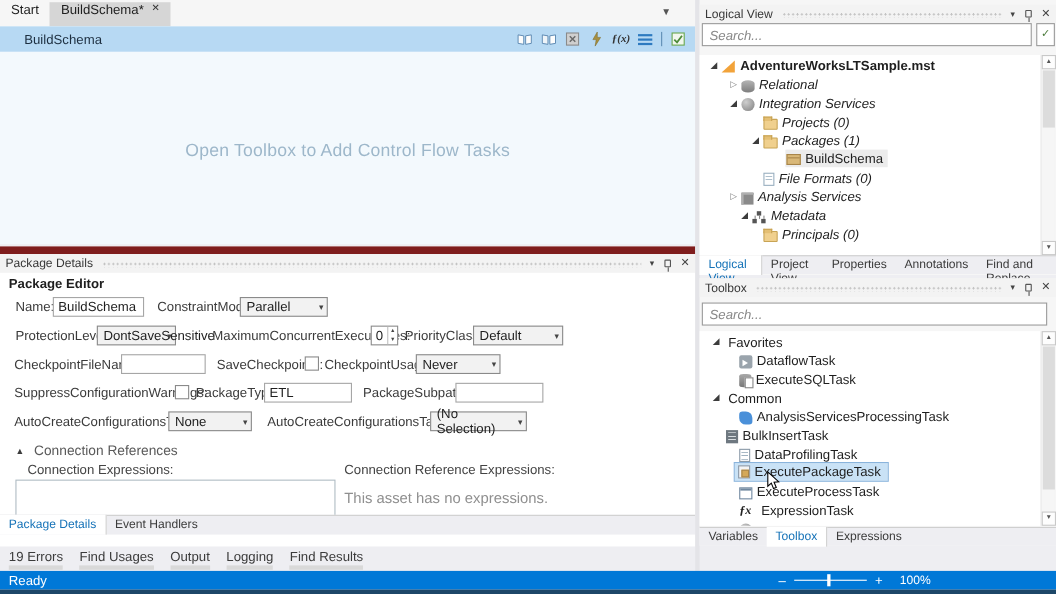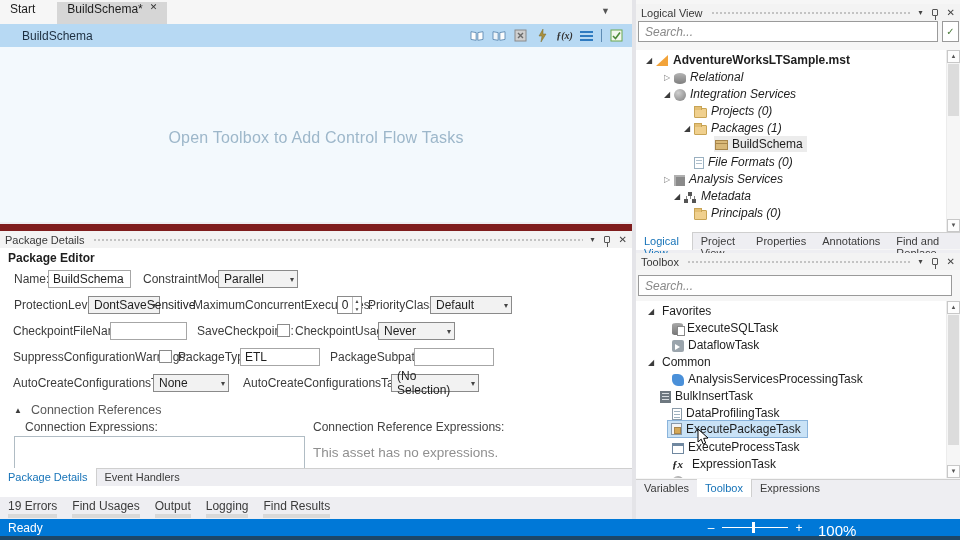--- a/index.html
+++ b/index.html
@@ -2,21 +2,21 @@
 <html><head>
 <meta charset="utf-8">
 <style>
   * { margin:0; padding:0; box-sizing:border-box; }
   html,body { width:960px; height:540px; overflow:hidden; font-family:"Liberation Sans","DejaVu Sans",sans-serif; background:#eeeef2; }
   #stage { position:relative; width:960px; height:540px; background:#eeeef2; overflow:hidden; }
 
   
   #tabstrip { position:absolute; left:0; top:0; width:632px; height:24px; background:#f6f6f6; display:flex; align-items:flex-end; }
   .doc-tab { height:22px; display:flex; padding:0 10px; font-size:12px; color:#1e1e1e; cursor:default; }
-  .doc-tab.active { background:#d6d6d6;margin-left:12px; }
+  .doc-tab.active { background:#d6d6d6; }
   .tab-close { margin-left:7px; font-size:9px; color:#333; }
   #tab-overflow { position:absolute; right:22px; top:6px; font-size:9px; color:#555; }
 
   
   #designer { position:absolute; left:0; top:24px; width:632px; height:198px; background:#f3f9fd; }
   #designer-header { height:23px; background:#b7d9f3; display:flex; align-items:center; padding:0 8px 0 22px; }
   #designer-title { font-size:12px; color:#1d2f40; }
   #designer-toolbar { margin-left:auto; display:flex; align-items:center; gap:7px; }
   .tbi { width:15px; height:14px; display:flex; align-items:center; justify-content:center; }
   #designer-canvas { position:relative; height:175px; }
@@ -58,21 +58,21 @@
   .btab { display:flex; flex-direction:column; font-size:12px; color:#3b3b3b; }
   .btab .bbar { height:4px; background:#d9d9d9; margin-top:1px; }
 
   
   #statusbar { position:absolute; left:0; top:519px; width:960px; height:17px; background:#0078d7; color:#fff; }
   #status-ready { position:absolute; left:8px; top:2px; font-size:12px; }
   #zoom-group { position:absolute; left:705px; top:0; height:17px; display:flex; align-items:center; }
   #zoom-minus,#zoom-plus { font-size:12px; width:12px; text-align:center; }
   #zoom-track { position:relative; width:66px; height:1px; background:#fff; margin:0 5px; }
   #zoom-thumb { position:absolute; left:30px; top:-5px; width:3px; height:11px; background:#fff; }
-  #zoom-pct { position:absolute; left:818px; top:3px; font-size:15px; }
+  #zoom-pct { position:absolute; left:818px; top:3px; font-size:11px; }
   #bottom-strip { position:absolute; left:0; top:536px; width:960px; height:4px; background:#1d4768; }
 
   
   #splitter { position:absolute; left:632px; top:0; width:4px; height:519px; background:#e4e4e8; }
 
   
   .rpanel { position:absolute; left:636px; width:324px; background:#f6f6f6; }
   .searchbox { position:absolute; height:21px; border:1px solid #9a9a9a; background:#fff; display:flex; align-items:center; }
   .searchbox input { border:none; outline:none; width:100%; font-size:12px; font-style:italic; color:#555; padding:0 6px; background:transparent; font-family:inherit; }
   .searchbox input::placeholder { color:#888; font-style:italic; }
@@ -397,26 +397,26 @@
     <div class="searchbox" style="left:2px;top:22px;width:314px">
       <input placeholder="Search..." style="">
     </div>
 
     <div class="tree" style="top:48px;width:310px;height:177px">
       <div class="trow" style="padding-left:8px">
         <span class="exp open"></span>
         <span class="tlbl">Favorites</span>
       </div>
       <div class="trow" style="padding-left:36px">
+        <span class="ic ic-dataflow"></span>
+        <span class="tlbl">DataflowTask</span>
+      </div>
+      <div class="trow" style="padding-left:36px">
         <span class="ic ic-sqltask"></span>
         <span class="tlbl">ExecuteSQLTask</span>
-      </div>
-      <div class="trow" style="padding-left:36px">
-        <span class="ic ic-dataflow"></span>
-        <span class="tlbl">DataflowTask</span>
       </div>
       <div class="trow" style="padding-left:8px">
         <span class="exp open"></span>
         <span class="tlbl">Common</span>
       </div>
       <div class="trow" style="padding-left:36px">
         <span class="ic ic-asp"></span>
         <span class="tlbl">AnalysisServicesProcessingTask</span>
       </div>
       <div class="trow" style="padding-left:24px">

